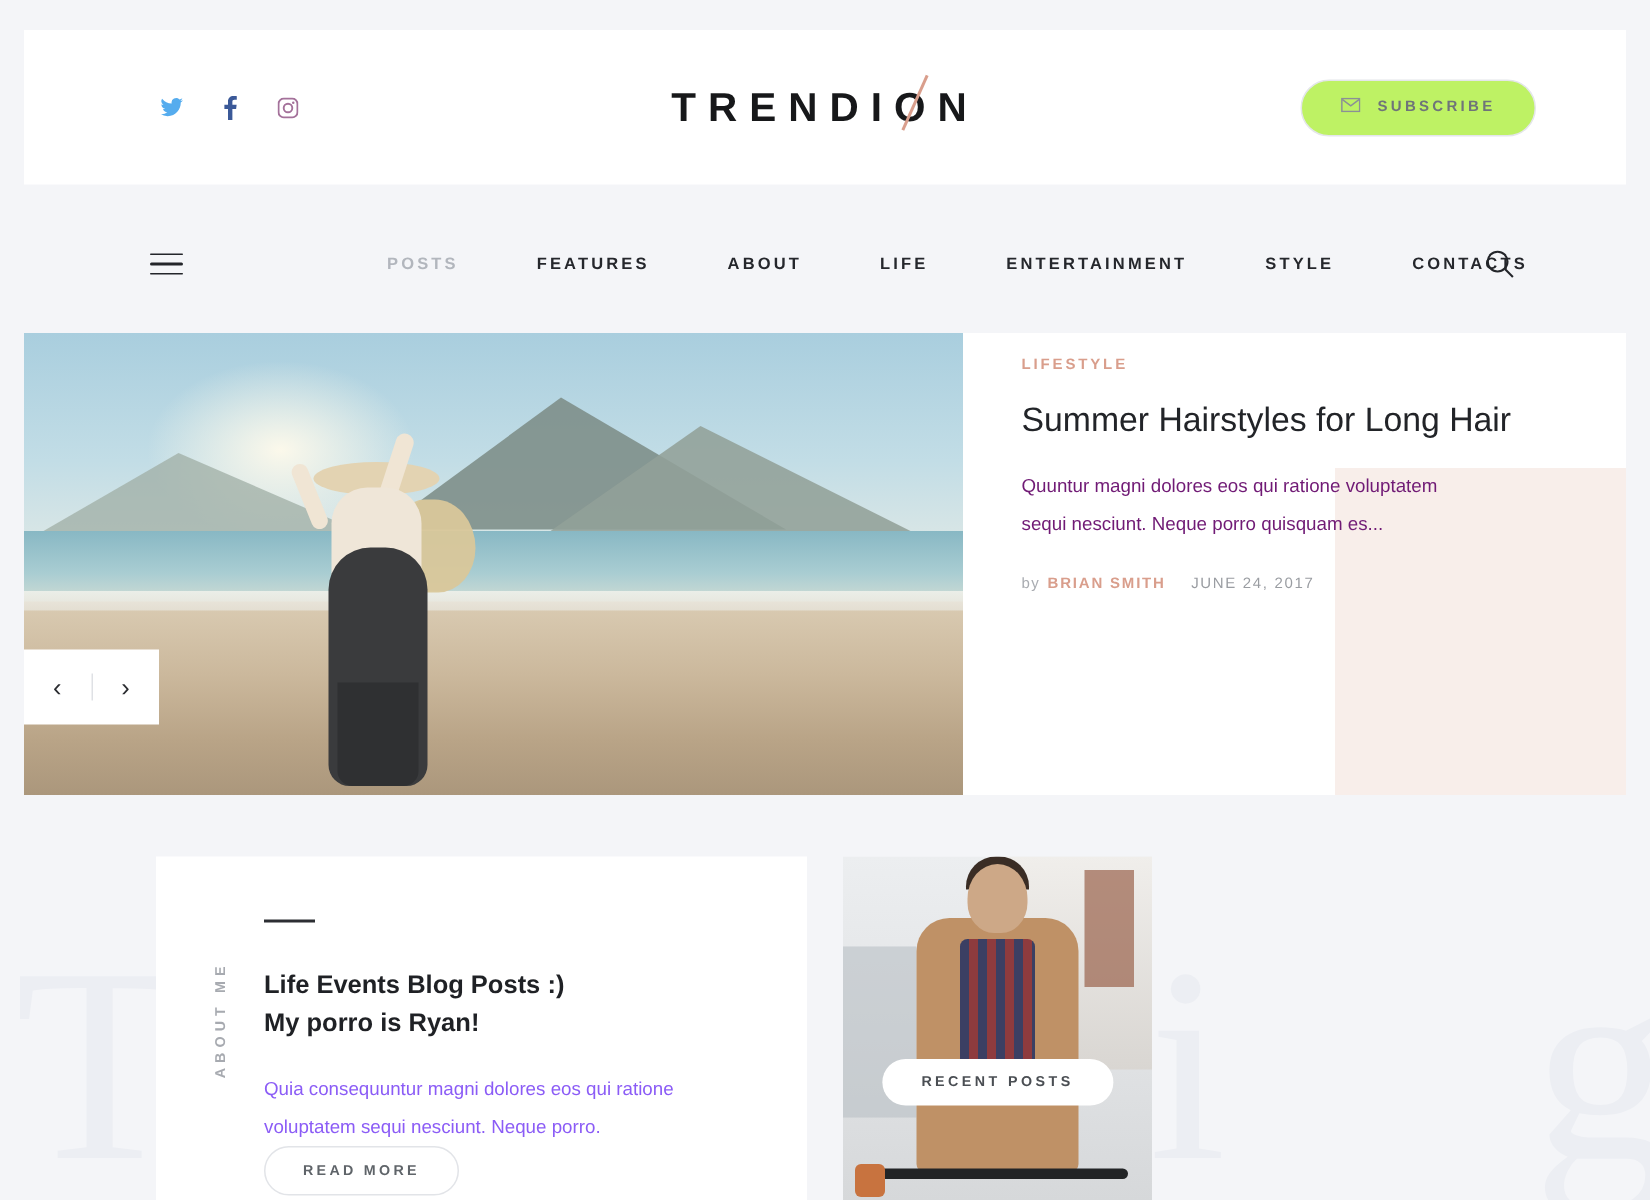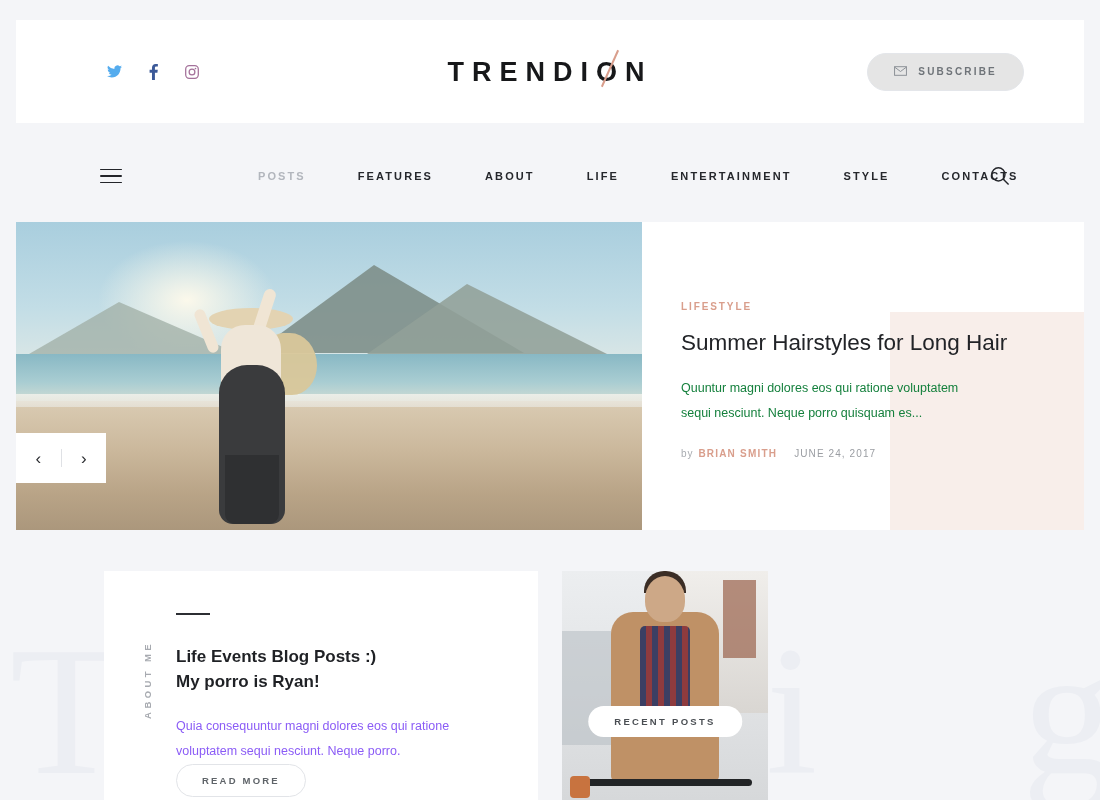--- a/index.html
+++ b/index.html
@@ -46,21 +46,21 @@
   .logo .slash {
     position:absolute; left:50%; top:-8px; width:2px; height:40px;
     background:#d99e8c; transform:translateX(-50%) rotate(24deg);
   }
 
   .subscribe {
     position:absolute; right:60px; top:50%; transform:translateY(-50%);
     border:1px solid #e4e6ea; border-radius:22px;
     height:38px; padding:0 26px;
     display:flex; align-items:center; gap:11px;
-    background:#e5e5e5; cursor:pointer;
+    background:#bef264; cursor:pointer;
   }
   .subscribe .lbl { font-size:10px; letter-spacing:2.2px; color:#6f7479; font-weight:600; }
   .subscribe .env { font-size:11px; color:#8b9096; line-height:1; }
 
   
   .navbar {
     position:absolute; left:0; top:135px; width:1100px; height:82px;
     display:flex; align-items:center; z-index:2;
   }
   .burger { margin-left:100px; width:22px; cursor:pointer; }
@@ -131,25 +131,25 @@
   .hero-arrows {
     position:absolute; left:0; top:211px; width:90px; height:50px;
     background:#fff; display:flex; align-items:center; z-index:3;
   }
   .hero-arrows .ar {
     flex:1; display:flex; align-items:center; justify-content:center;
     cursor:pointer; color:#2a2c30; font-size:17px; line-height:1; height:100%;
   }
   .hero-arrows .sep { width:1px; height:18px; background:#dfe1e5; }
 
-  .hero-txt { position:absolute; left:665px; top:4px; width:340px; height:308px;
-              display:flex; flex-direction:column; justify-content:center; z-index:2; }
+  .hero-txt { position:absolute; left:665px; top:16px; width:340px; height:308px;
+              display:flex; flex-direction:column; justify-content:flex-start; z-index:2; }
   .cat { font-size:10px; letter-spacing:1.9px; color:#d99e8c; font-weight:600; margin-bottom:16px; }
   .hero-title { font-size:22.5px; font-weight:400; color:#222428; line-height:1.3; margin-bottom:18px; white-space:nowrap; }
-  .hero-exc { font-size:12.5px; color:#15803d; line-height:2; margin-bottom:22px; max-width:310px; }
+  .hero-exc { font-size:12.5px; color:#701a75; line-height:2; margin-bottom:22px; max-width:310px; }
   .hero-meta { font-size:10px; letter-spacing:.9px; display:flex; align-items:center; gap:5px; }
   .hero-meta .by { color:#a9acb1; }
   .hero-meta .au { color:#d99e8c; font-weight:600; letter-spacing:1.2px; }
   .hero-meta .dt { color:#9a9da2; margin-left:12px; letter-spacing:1.1px; }
 
   
   .about-card {
     position:absolute; left:104px; top:571px; width:434px; height:229px;
     background:#fff; z-index:1;
   }

